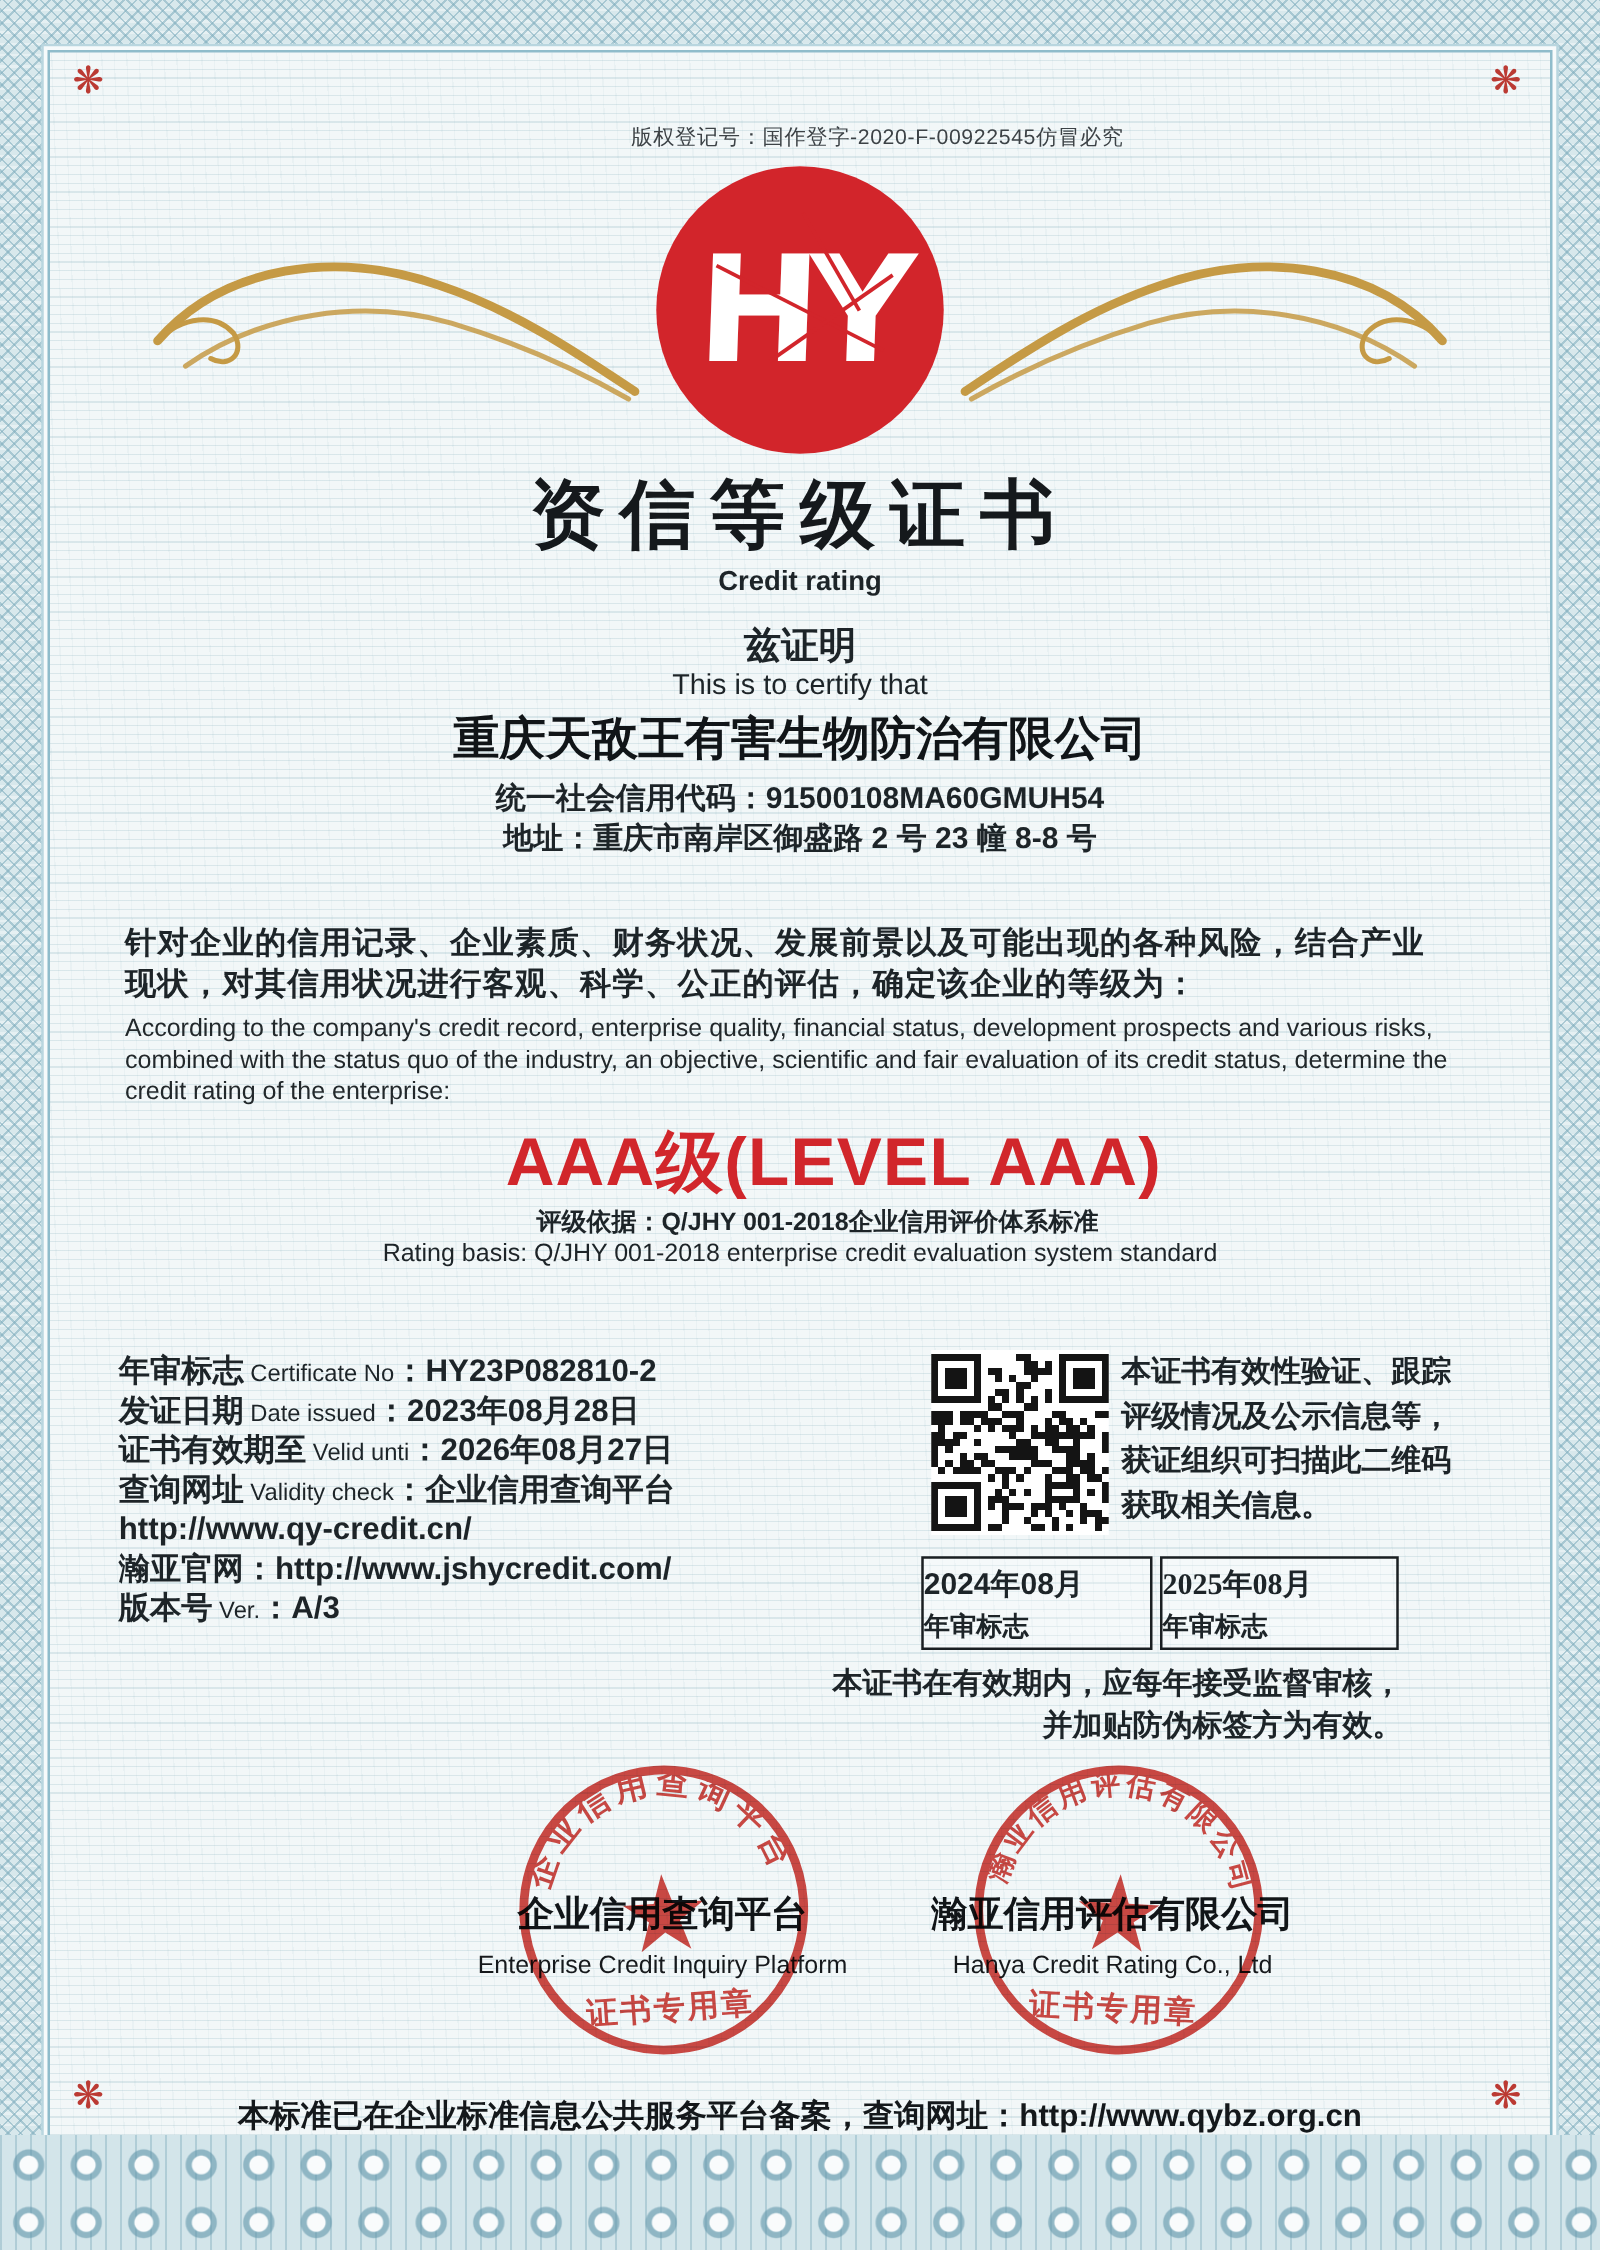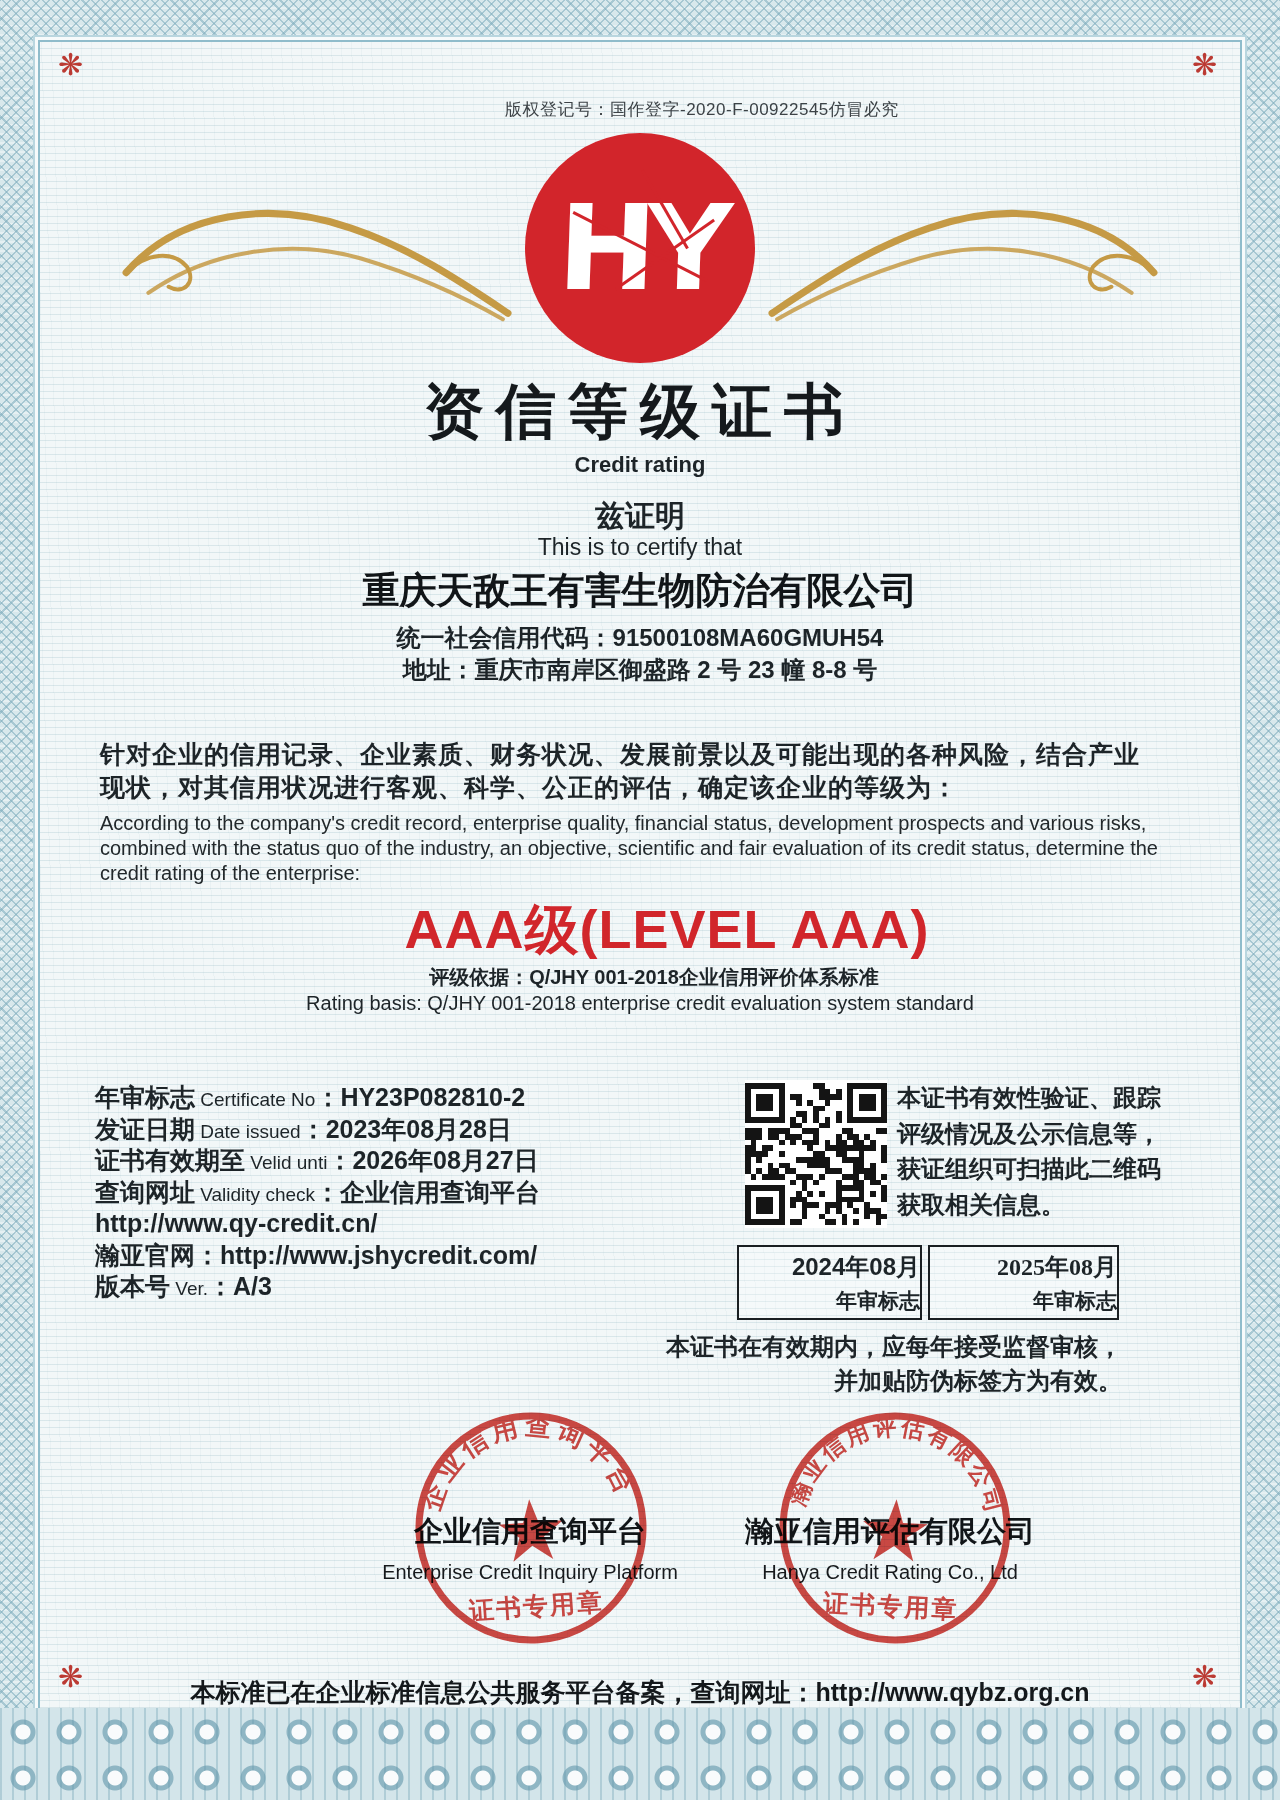--- a/index.html
+++ b/index.html
@@ -57,21 +57,21 @@
   .basis-cn{top:964px;font-size:20px;font-weight:600;margin-left:14px;}
   .basis-en{top:992px;font-size:20px;}
   
   .details{top:1082px;left:95px;width:560px;}
   .drow{height:31.5px;line-height:31.5px;font-size:25px;font-weight:600;white-space:nowrap;}
   .drow .en-sub{font-size:19px;font-weight:400;}
   
   .qr-box{top:1080px;left:745px;width:142px;height:148px;background:#fff;padding:0;}
   .qr-box svg{width:100%;height:100%;}
   .qr-note{top:1080px;left:897px;width:275px;font-size:24px;font-weight:600;line-height:35.5px;}
-  .annual-box{top:1245px;height:71px;border:2px solid #1a1f22;text-align:right;
+  .annual-box{top:1245px;height:71px;border:2px solid #1a1f22;text-align:left;
     display:flex;flex-direction:column;justify-content:center;gap:4px;background:rgba(255,255,255,.25);}
   .annual-1{left:737px;width:181px;}
   .annual-2{left:928px;width:187px;font-family:Liberation Serif, serif;}
   .annual-month{font-size:24px;font-weight:600;}
   .annual-label{font-size:21px;font-weight:600;}
   .supervision{top:1330px;left:620px;width:502px;text-align:right;
     font-size:24px;font-weight:600;line-height:34px;}
   
   .org{width:420px;text-align:center;}
   .org-left{top:1512px;left:320px;}

